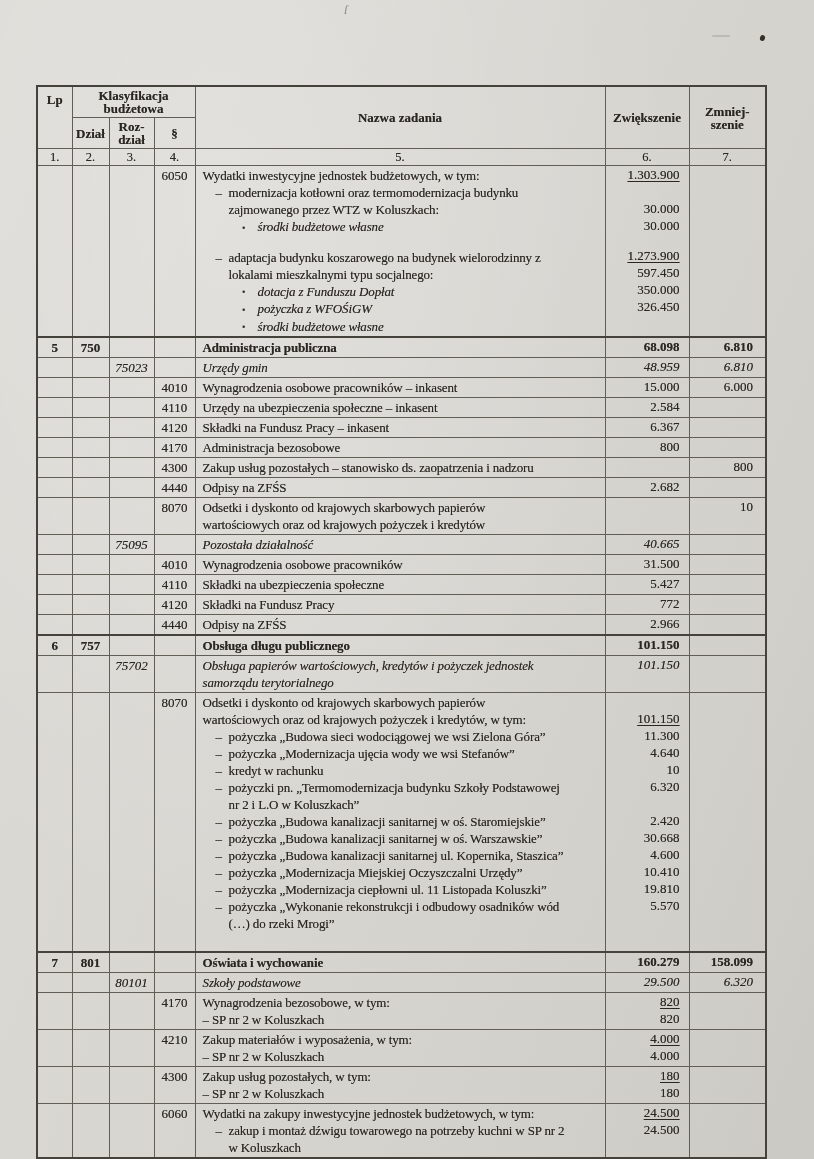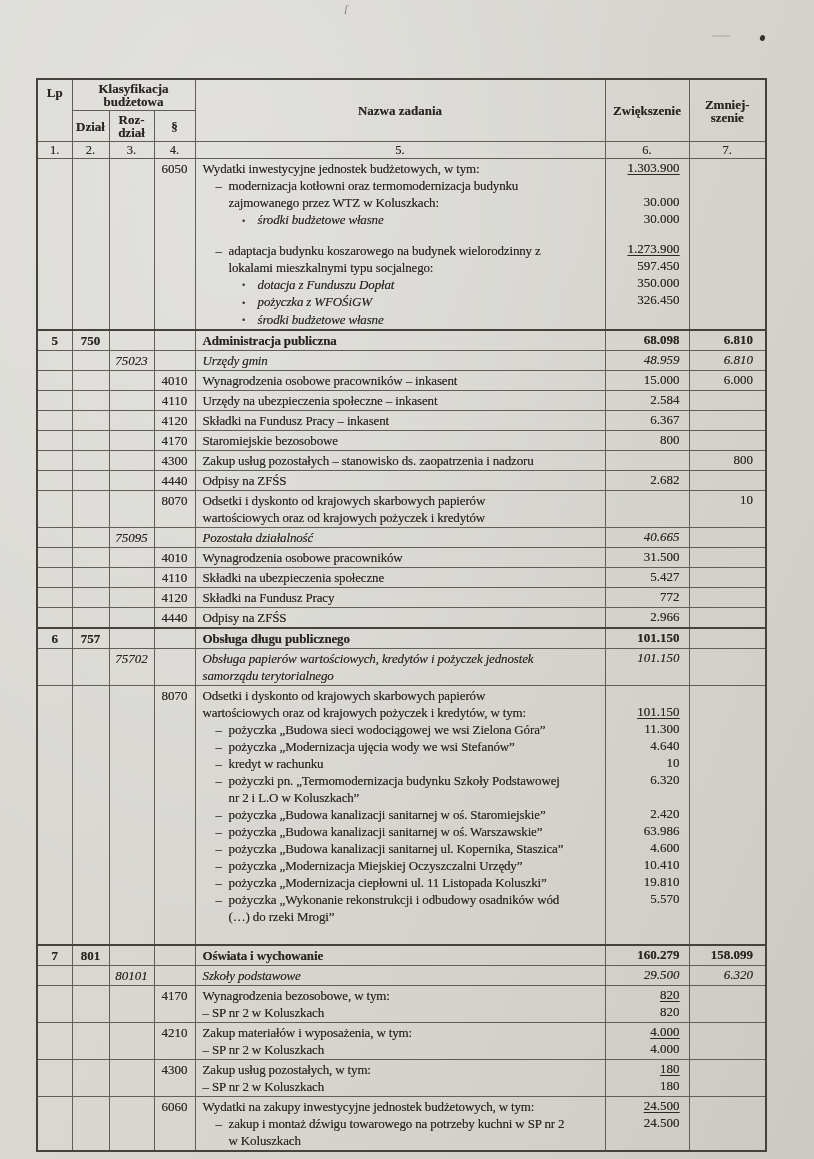--- a/index.html
+++ b/index.html
@@ -14,21 +14,21 @@
     background:
       radial-gradient(ellipse at 28% 18%, rgba(255,255,255,.22), rgba(255,255,255,0) 55%),
       linear-gradient(112deg,#dcdbd6 0%, #d7d6d1 45%, #d2d0ca 78%, #cbc9c3 100%);
   }
   
   .mark-top-center{position:absolute;left:344px;top:2px;font-size:13px;color:#8f8d85;transform:rotate(8deg);}
   .mark-smudge{position:absolute;left:712px;top:35px;width:18px;height:2px;background:#bdbbb5;border-radius:2px;}
   .mark-dot{position:absolute;left:760px;top:35px;width:5px;height:6px;background:#343128;border-radius:45% 55% 50% 50%;transform:rotate(20deg);}
 
   table.budget{
-    position:absolute;left:36px;top:78px;
+    position:absolute;left:36px;top:85px;
     width:729px;border-collapse:collapse;table-layout:fixed;
     border:2px solid #45423b;
     font-size:13px;
   }
   th,td{border:1px solid #615e55;vertical-align:top;padding:0;}
   thead th{font-weight:bold;text-align:center;vertical-align:middle;white-space:pre-line;line-height:13px;padding:2px 1px;}
   tr.h1 th{height:24px;}
   tr.h1 th.c-lp{vertical-align:top;padding-top:6px;}
   tr.h2 th{height:24px;}
   tr.hn td{height:14px;line-height:14px;text-align:center;font-size:12.5px;padding:1px 0;}
@@ -215,21 +215,21 @@
           <td class="c-zm">
             <div class="amt">&nbsp;</div>
           </td>
         </tr>
         <tr>
           <td class="c-lp"></td>
           <td class="c-dzial"></td>
           <td class="c-rozdzial"></td>
           <td class="c-paragraf">4170</td>
           <td class="c-nazwa">
-            <div class="line plain">Staromiejskie bezosobowe</div>
+            <div class="line plain">Administracja bezosobowe</div>
           </td>
           <td class="c-zw">
             <div class="amt">800</div>
           </td>
           <td class="c-zm">
             <div class="amt">&nbsp;</div>
           </td>
         </tr>
         <tr>
           <td class="c-lp"></td>
@@ -410,21 +410,21 @@
           </td>
           <td class="c-zw">
             <div class="amt">&nbsp;</div>
             <div class="amt u">101.150</div>
             <div class="amt">11.300</div>
             <div class="amt">4.640</div>
             <div class="amt">10</div>
             <div class="amt">6.320</div>
             <div class="amt">&nbsp;</div>
             <div class="amt">2.420</div>
-            <div class="amt">63.986</div>
+            <div class="amt">30.668</div>
             <div class="amt">4.600</div>
             <div class="amt">10.410</div>
             <div class="amt">19.810</div>
             <div class="amt">5.570</div>
             <div class="amt">&nbsp;</div>
           </td>
           <td class="c-zm">
             <div class="amt">&nbsp;</div>
             <div class="amt">&nbsp;</div>
             <div class="amt">&nbsp;</div>

